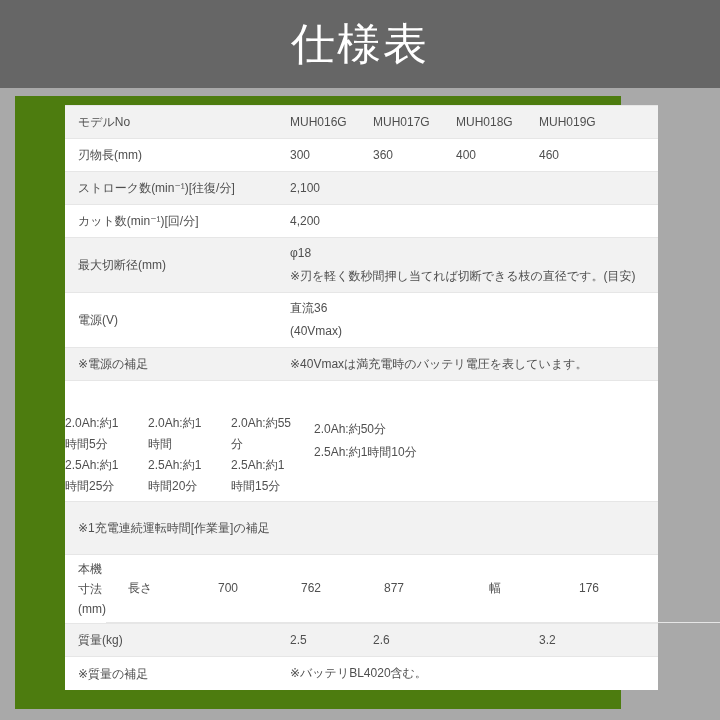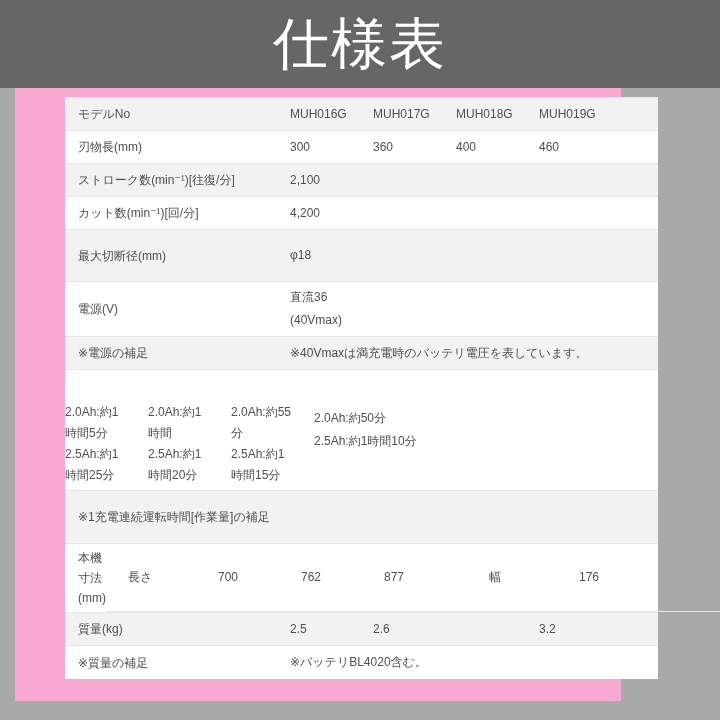--- a/index.html
+++ b/index.html
@@ -6,24 +6,24 @@
   body{
     width:720px;height:720px;overflow:hidden;position:relative;
     background:#a9a9a9;
     font-family:"Liberation Sans","DejaVu Sans",sans-serif;
   }
   .header-bar{
     position:absolute;left:0;top:0;width:720px;height:88px;
     background:#666666;display:flex;align-items:center;justify-content:center;
   }
   .page-title{
-    color:#ffffff;font-size:56px;font-weight:500;letter-spacing:2px;line-height:1;
+    color:#ffffff;font-size:44px;font-weight:500;letter-spacing:2px;line-height:1;
   }
   .panel{
-    position:absolute;left:15px;top:88px;width:606px;height:613px;background:#f9a8d4;
+    position:absolute;left:15px;top:96px;width:606px;height:613px;background:#4d7c0f;
   }
   .spec-table{
     position:absolute;left:50px;top:9px;width:593px;
     border-top:1px solid #e6e6e6;
     font-size:12px;color:#4f4f4f;
   }
   .row{
     display:flex;align-items:center;
     background:#ffffff;border-bottom:1px solid #e6e6e6;
     min-height:33px;box-sizing:border-box;
@@ -85,20 +85,21 @@
       <div class="row" style="min-height: 33px;">
         <div class="c-label">カット数(min⁻¹)[回/分]</div>
         <div class="c-span">
           <div class="sline">4,200</div>
         </div>
       </div>
       <div class="row shade" style="min-height: 52px;">
         <div class="c-label">最大切断径(mm)</div>
         <div class="c-span">
           <div class="sline">φ18</div>
+          <div class="sline">※刃を軽く数秒間押し当てれば切断できる枝の直径です。(目安)</div>
         </div>
       </div>
       <div class="row" style="min-height: 55px;">
         <div class="c-label">電源(V)</div>
         <div class="c-span">
           <div class="sline">直流36</div>
           <div class="sline">(40Vmax)</div>
         </div>
       </div>
       <div class="row shade" style="min-height: 33px;">

